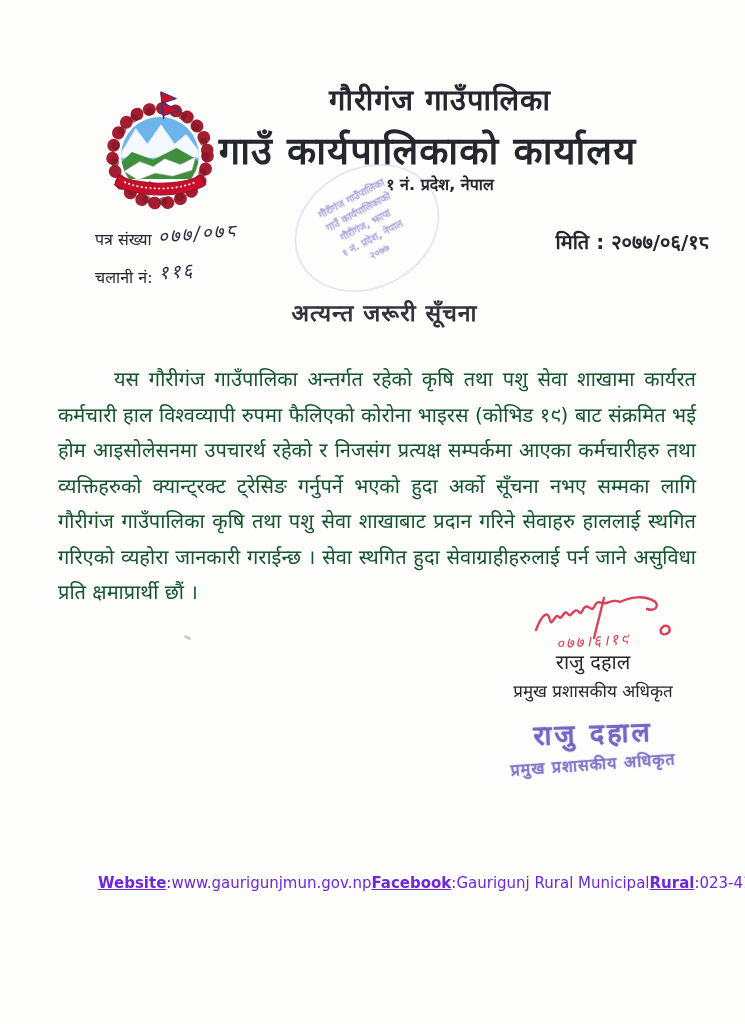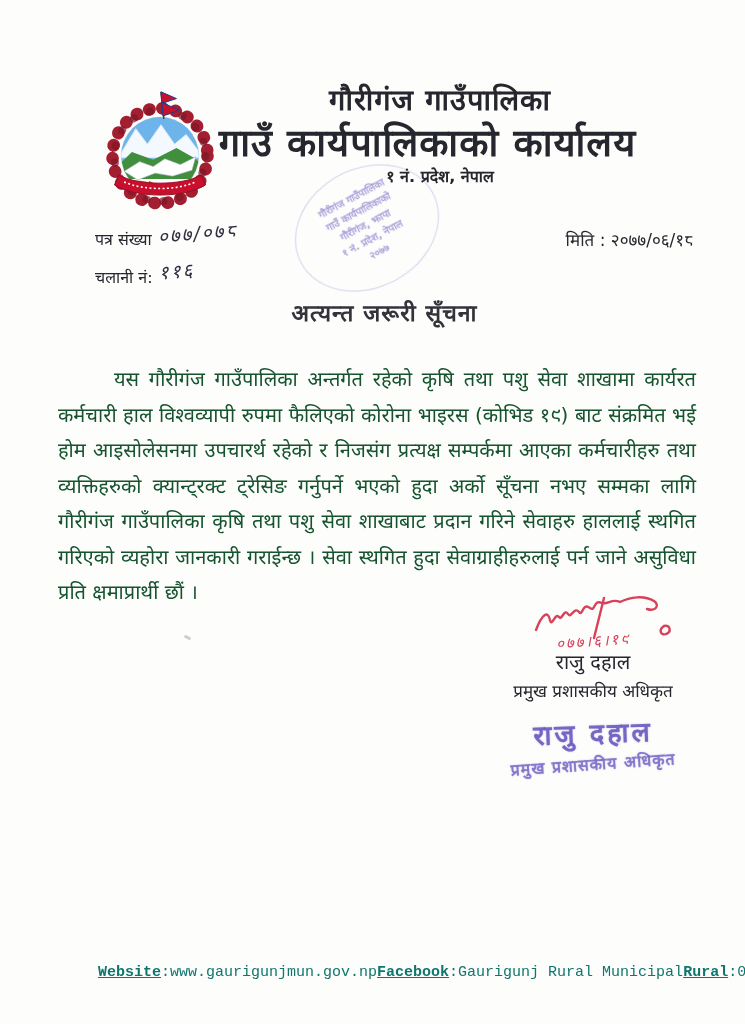--- a/index.html
+++ b/index.html
@@ -10,33 +10,33 @@
     background:#fdfdfc;
     font-family:"DejaVu Sans", sans-serif;
     color:#26262e;
     overflow:hidden;
     box-shadow:0 0 4px rgba(0,0,0,.2);
   }
   
   .emblem{position:absolute;left:96px;top:86px;width:128px;height:126px;}
   .head-text{position:absolute;left:195px;top:84px;width:490px;text-align:center;line-height:1.12;}
   .head-line1{font-size:29px;font-weight:bold;letter-spacing:1px;}
-  .head-line2{font-size:38px;font-weight:bold;letter-spacing:1px;margin-top:6px;white-space:nowrap;margin-left:-25px;}
+  .head-line2{font-size:38px;font-weight:bold;letter-spacing:1px;margin-top:14px;white-space:nowrap;margin-left:-25px;}
   .head-line3{font-size:23px;font-weight:bold;margin-top:4px;}
   .head-line4{font-size:16px;font-weight:bold;margin-top:3px;}
   
   .meta-left{position:absolute;left:95px;top:224px;font-size:16px;}
   .meta-left .row{margin-bottom:12px;display:flex;align-items:flex-end;}
   .hand{
     font-size:19px;color:#2f2f42;
     transform:rotate(-5deg) translateY(-4px);
     display:inline-block;margin-left:6px;
     font-style:italic;letter-spacing:2px;
   }
-  .meta-date{position:absolute;right:52px;top:228px;font-size:17px;font-weight:normal;}
+  .meta-date{position:absolute;right:36px;top:228px;font-size:20px;font-weight:bold;}
   
   .round-stamp{
     position:absolute;left:292px;top:168px;width:150px;height:120px;
     transform:rotate(-28deg);
     color:rgba(104,88,190,.55);
     text-align:center;font-size:10px;line-height:1.5;font-weight:bold;
     border:1px solid rgba(104,88,190,.25);
     border-radius:50%;
     padding-top:18px;box-sizing:border-box;
     filter:blur(.3px);
@@ -57,23 +57,23 @@
     transform:rotate(-2deg);
     text-shadow:0 0 1.5px rgba(106,90,192,.55);
   }
   .stamp-desg{
     font-size:16px;font-weight:bold;letter-spacing:1px;
     color:rgba(106,90,192,.7);margin-top:2px;
     transform:rotate(-4deg);
     text-shadow:0 0 1.5px rgba(106,90,192,.45);
   }
   
-  .footer{position:absolute;left:98px;top:964px;width:568px;
+  .footer{position:absolute;left:98px;top:874px;width:568px;
     display:flex;justify-content:space-between;
-    font-size:15px;color:#0f766e;white-space:nowrap;font-family:Liberation Mono, monospace;}
+    font-size:15px;color:#6d28d9;white-space:nowrap;}
   .footer b{text-decoration:underline;}
   
   .speck{position:absolute;width:7px;height:3px;background:#b9bcbe;border-radius:2px;
     left:184px;top:636px;transform:rotate(25deg);opacity:.7;}
 </style>
 </head>
 <body>
 
 <div class="page">
 

